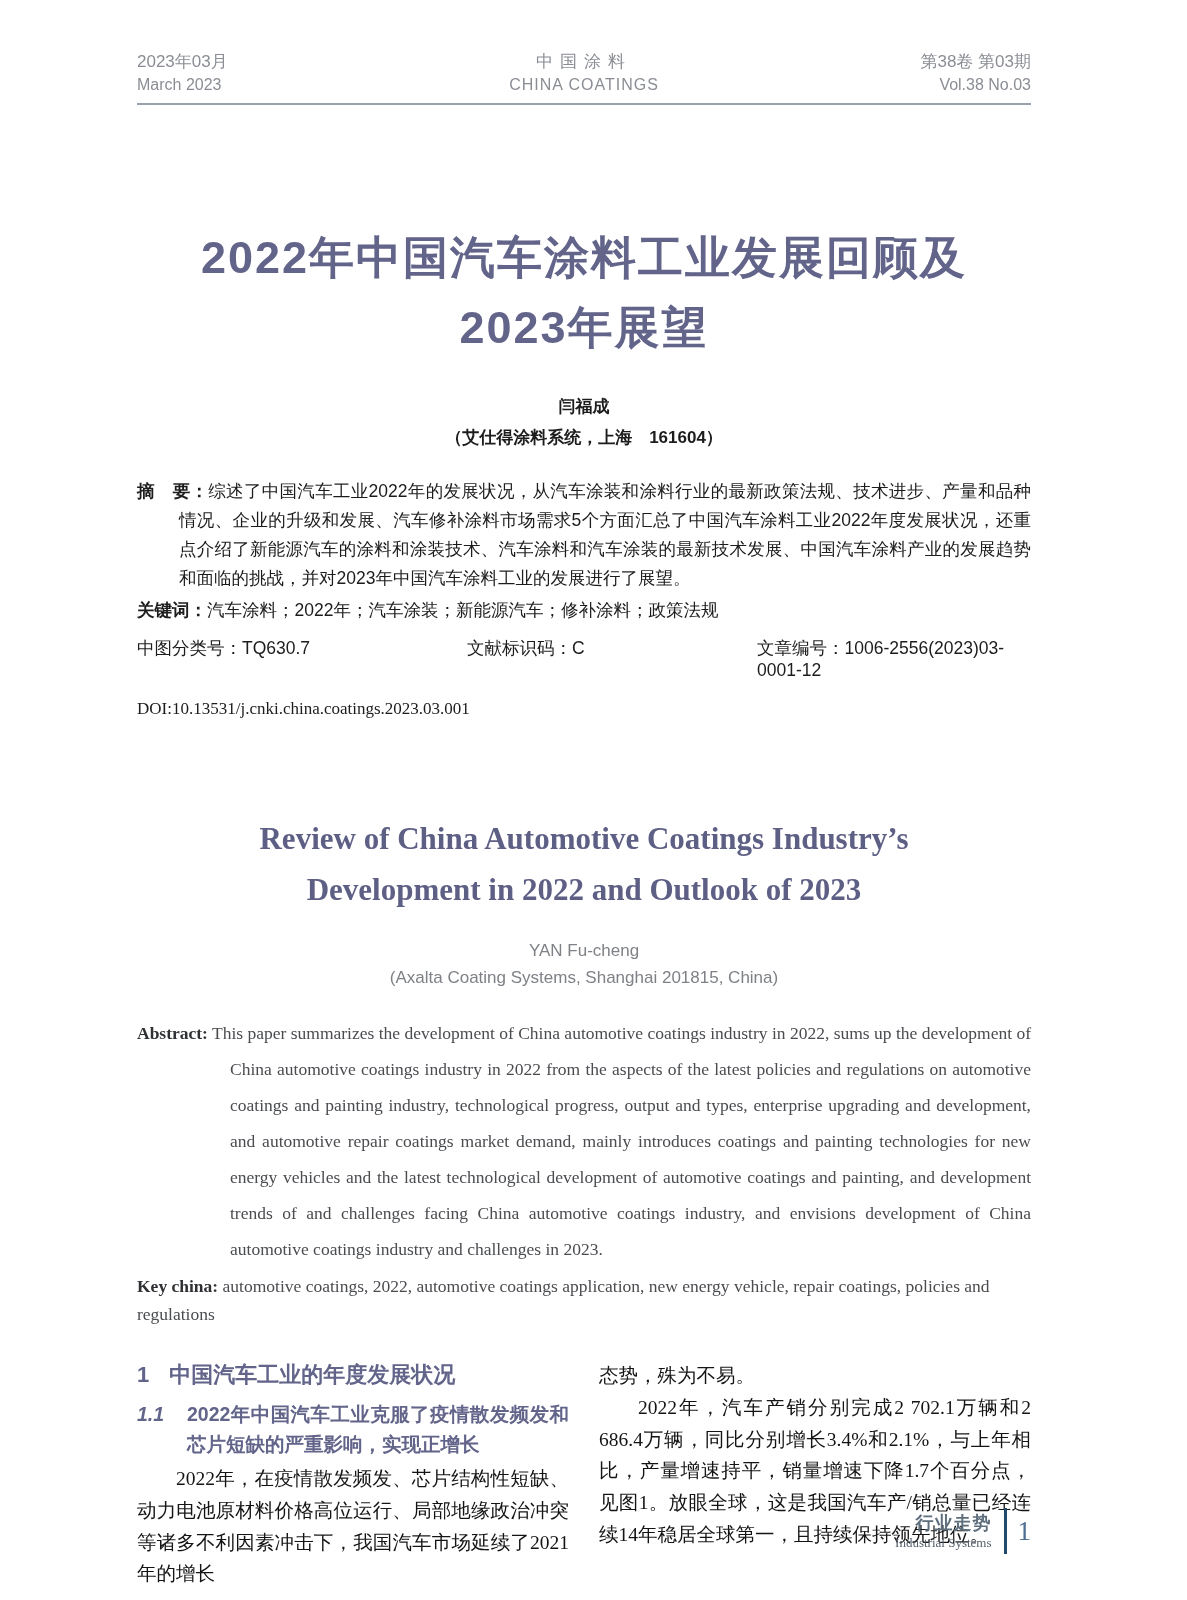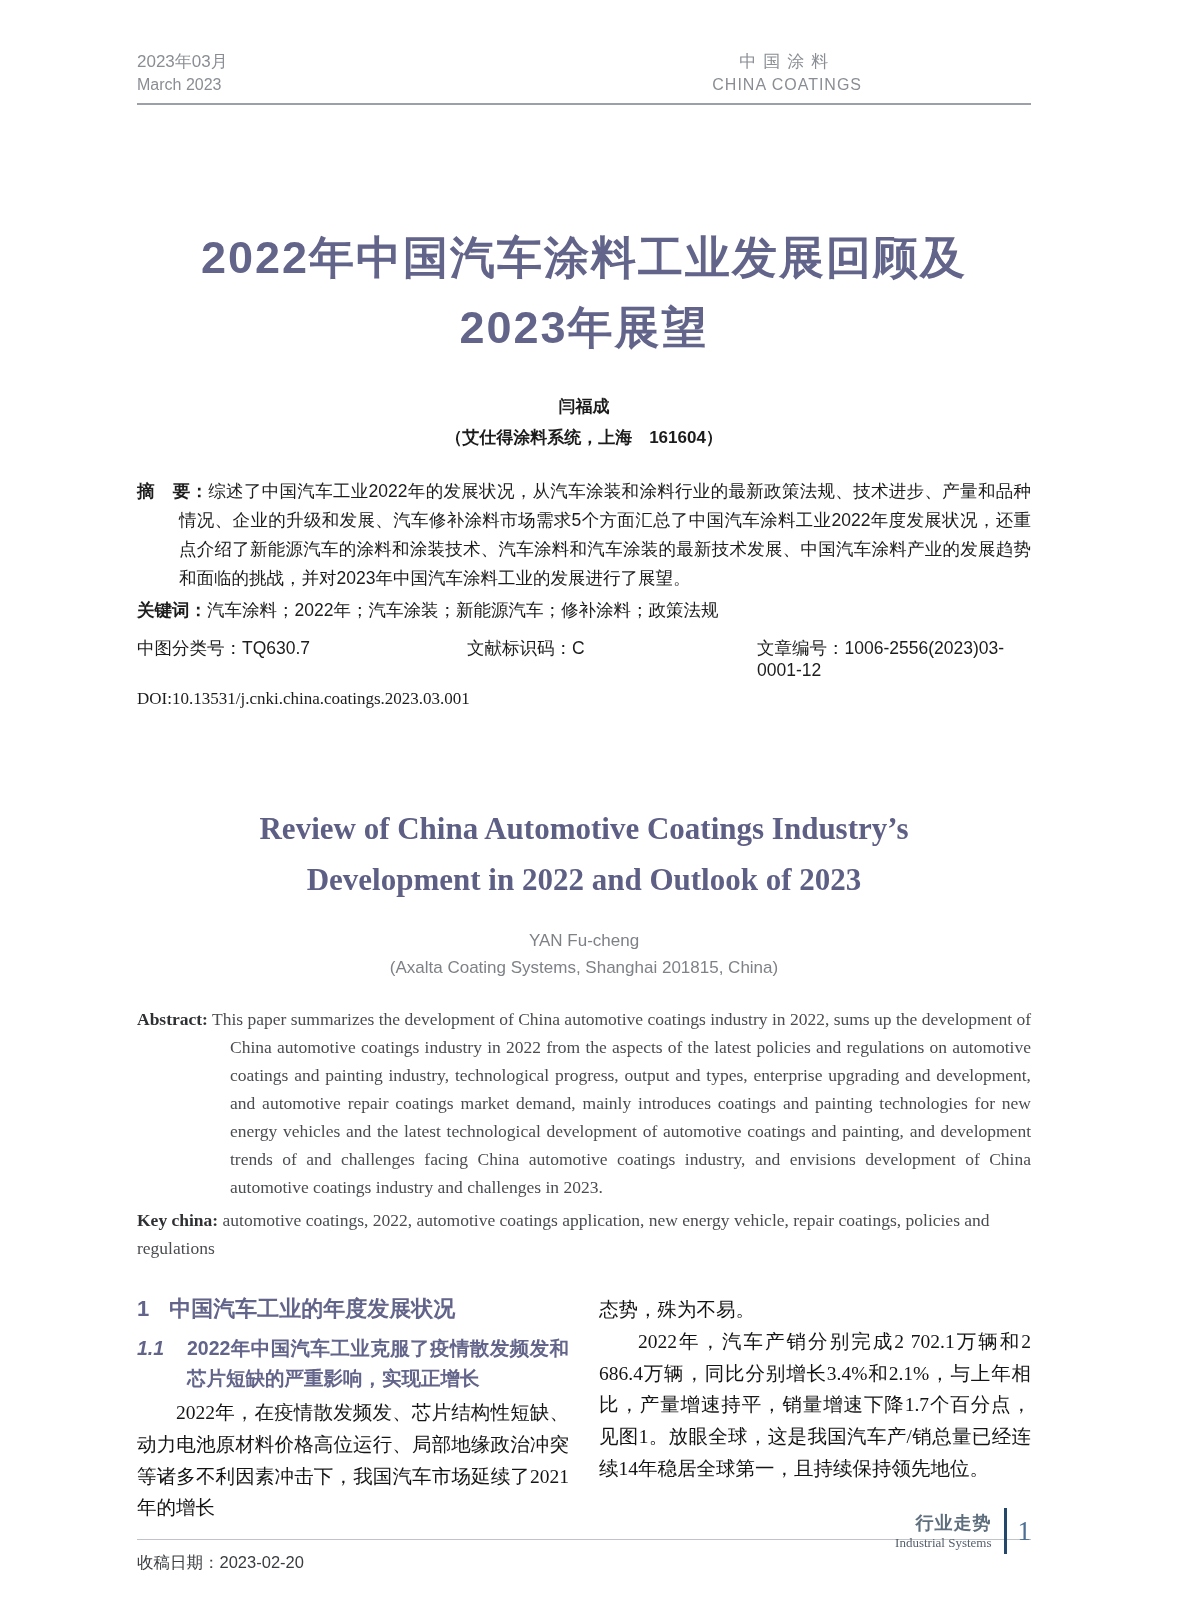--- a/index.html
+++ b/index.html
@@ -46,38 +46,38 @@
     text-align:justify;
     padding-left:42px; text-indent:-42px;
     color:#1c1c1c;
   }
   .cn-abstract b, .cn-keywords b { font-weight:bold; }
   .cn-keywords { margin-top:3px; font-size:17.5px; line-height:29px; color:#1c1c1c; }
   .meta-row { margin-top:11px; display:flex; font-size:17.5px; color:#1c1c1c; }
   .meta-row .m1 { width:330px; }
   .meta-row .m2 { width:290px; }
   .meta-row .m3 { flex:1; }
-  .doi-line { margin-top:8px; font-family:"Liberation Serif", serif; font-size:17px; color:#1c1c1c; }
+  .doi-line { margin-top:18px; font-family:"Liberation Serif", serif; font-size:17px; color:#1c1c1c; }
 
   
   .en-title {
     margin-top:94px;
     text-align:center;
     font-family:"Liberation Serif", serif;
     font-size:31px; font-weight:bold;
     color:#5e5f85;
     line-height:51px;
   }
   .en-title span { display:block; }
   .en-author { margin-top:26px; text-align:center; font-size:17px; color:#7e8186; }
   .en-affil  { margin-top:7px;  text-align:center; font-size:17px; color:#7e8186; }
   .en-abstract {
     margin-top:27px;
     font-family:"Liberation Serif", serif;
-    font-size:17.5px; line-height:28px;
+    font-size:17.5px; line-height:36px;
     text-align:justify;
     padding-left:93px; text-indent:-93px;
     color:#4a4c50;
   }
   .en-abstract b, .en-keywords b { font-weight:bold; color:#2e3033; }
   .en-keywords {
     margin-top:5px;
     font-family:"Liberation Serif", serif;
     font-size:17.5px; line-height:28px;
     color:#4a4c50;
@@ -125,20 +125,24 @@
 
   <div class="jheader">
     <div class="h-left">
       <div class="cn">2023年03月</div>
       <div class="en">March 2023</div>
     </div>
     <div class="h-center">
       <div class="cn">中国涂料</div>
       <div class="en">CHINA COATINGS</div>
     </div>
+    <div class="h-right">
+      <div class="cn">第38卷 第03期</div>
+      <div class="en">Vol.38 No.03</div>
+    </div>
   </div>
   <hr class="hdr-rule">
 
   <h1 class="cn-title">
     <span>2022年中国汽车涂料工业发展回顾及</span>
     <span>2023年展望</span>
   </h1>
   <div class="cn-author">闫福成</div>
   <div class="cn-affil">（艾仕得涂料系统，上海　161604）</div>
 

